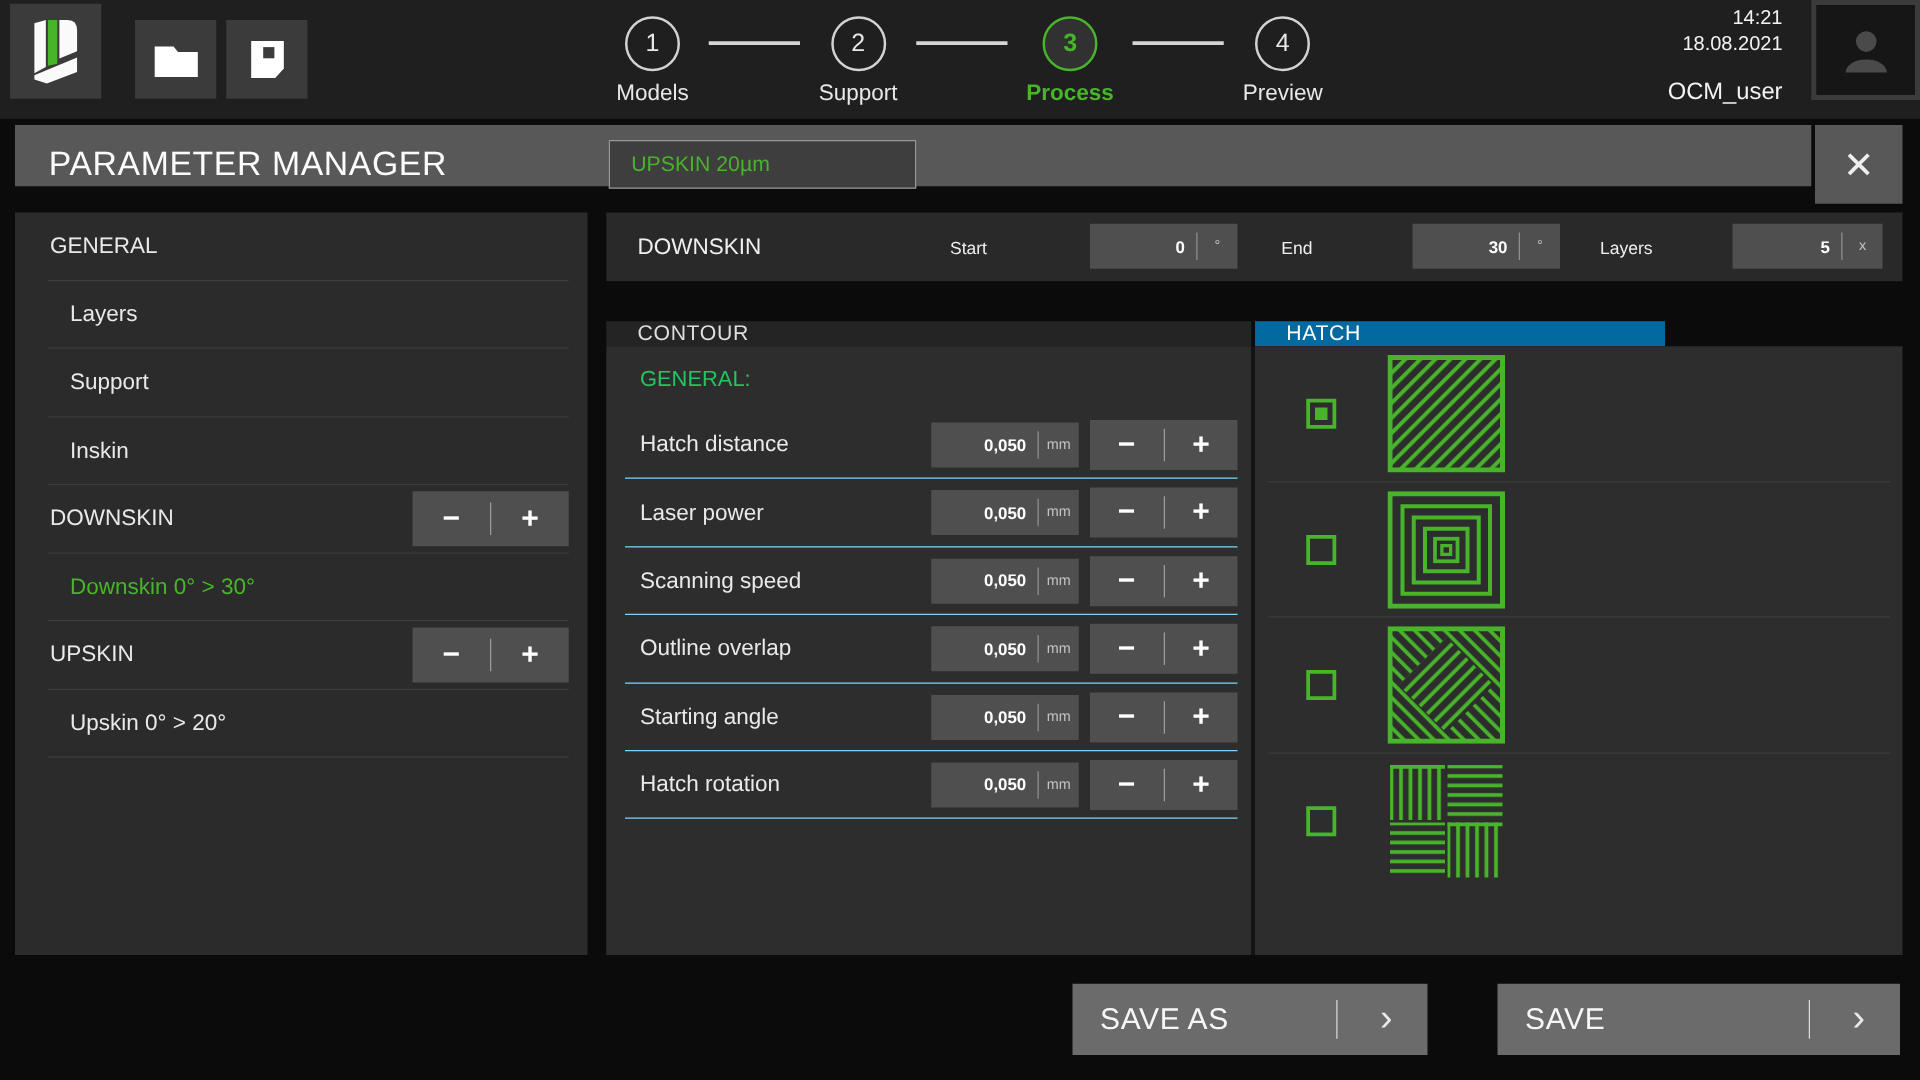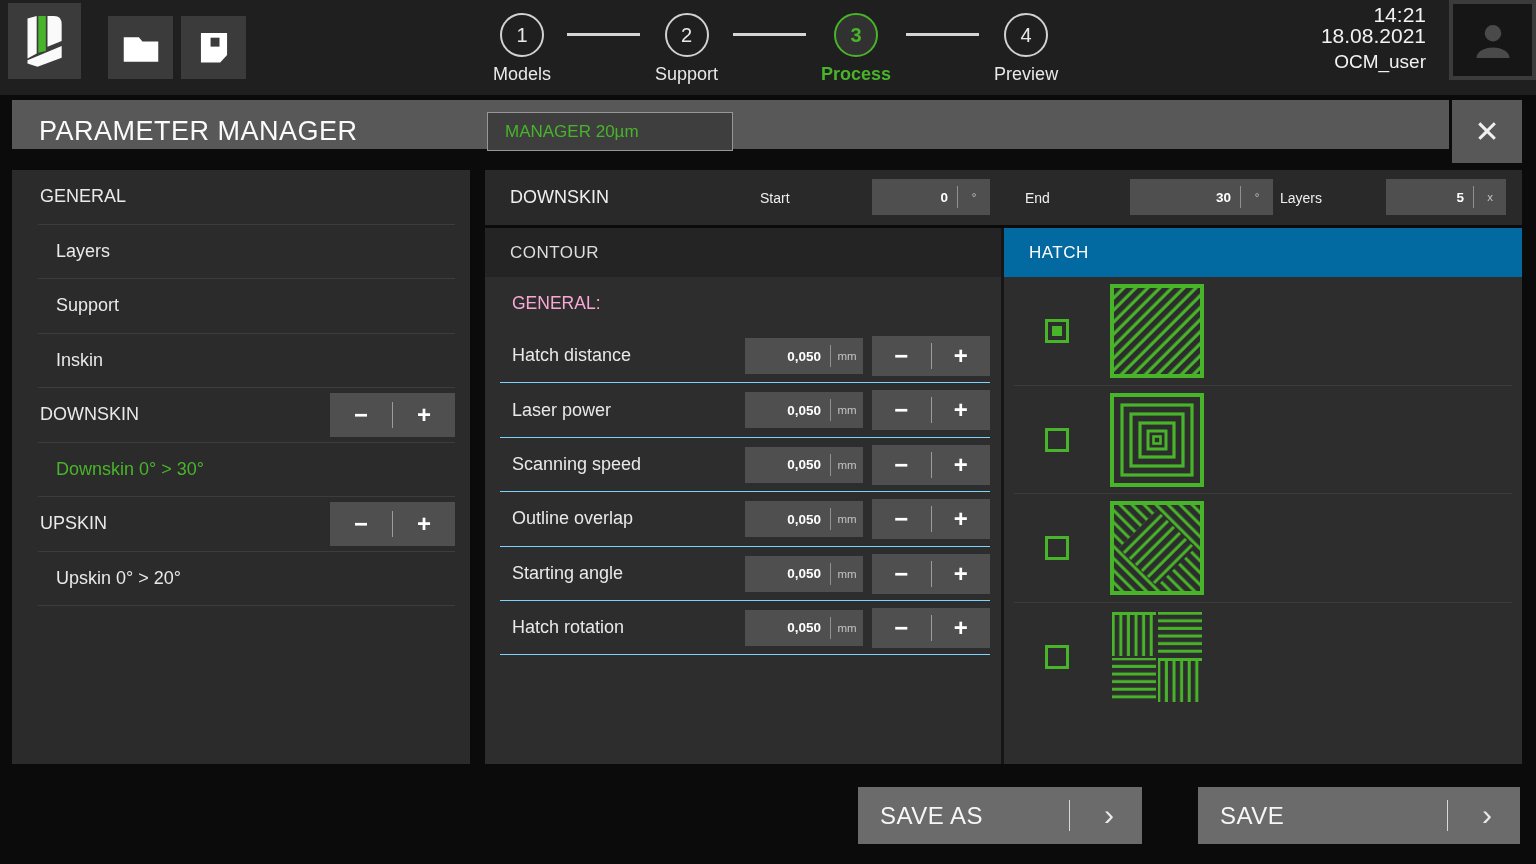--- a/index.html
+++ b/index.html
@@ -28,22 +28,22 @@
 
   .steps{position:absolute;left:492px;top:13px;display:flex;align-items:flex-start;}
   .step{display:flex;flex-direction:column;align-items:center;min-width:60px;}
   .step-circle{width:44px;height:44px;border:2px solid #d2d2d2;border-radius:50%;display:flex;align-items:center;justify-content:center;font-size:20px;color:#e8e8e8;}
   .step-label{margin-top:7px;font-size:18px;color:#e8e8e8;}
   .step.active .step-circle{border-color:var(--accent);color:var(--accent);background:#313131;font-weight:bold;}
   .step.active .step-label{color:var(--accent);font-weight:bold;}
   .connector{width:73px;height:3px;background:#d5d5d5;margin:20px 15px 0 15px;}
 
   .clock{position:absolute;right:110px;top:4px;text-align:right;line-height:21px;}
-  .clock .small{font-size:21px;color:#f2f2f2;}
-  .clock .user{font-size:19px;margin-top:5px;color:#f2f2f2;}
+  .clock .small{font-size:16px;color:#f2f2f2;}
+  .clock .user{font-size:19px;margin-top:17px;color:#f2f2f2;}
   .avatar-tile{position:absolute;right:0;top:0;width:87px;height:80px;background:var(--tile);}
   .avatar-inner{position:absolute;left:4px;top:4px;width:79px;height:72px;background:#161616;display:flex;align-items:center;justify-content:center;}
 
   
   .header-main{position:absolute;left:12px;top:100px;width:1437px;height:49px;background:var(--header);}
   .header-title{position:absolute;left:27px;top:0;height:63px;display:flex;align-items:center;font-size:27px;letter-spacing:.5px;color:#fbfbfb;}
   .preset-box{position:absolute;left:475px;top:12px;width:246px;height:39px;background:#3e3e3e;border:1px solid #979797;display:flex;align-items:center;padding-left:17px;font-size:17px;color:var(--accent);}
   .header-close{position:absolute;left:1452px;top:100px;width:70px;height:63px;background:var(--header);display:flex;align-items:center;justify-content:center;font-size:30px;font-weight:300;color:#f0f0f0;}
 
   
@@ -59,32 +59,32 @@
   
   .main{position:absolute;left:485px;top:170px;width:1037px;height:594px;}
   .downskin-bar{position:absolute;left:0;top:0;width:1037px;height:55px;background:#292929;}
   .bar-title{position:absolute;left:25px;top:0;height:55px;display:flex;align-items:center;font-size:18px;color:#efefef;}
   .bar-label{position:absolute;top:0;height:55px;display:flex;align-items:center;font-size:14px;color:#efefef;}
   .vbox{position:absolute;top:9px;height:36px;background:var(--box);display:flex;align-items:center;}
   .vbox .val{flex:1;text-align:right;padding-right:9px;font-size:13.5px;font-weight:bold;color:#fff;}
   .vbox .vdiv{width:1px;height:22px;background:#909090;}
   .vbox .unit{width:32px;text-align:center;font-size:11.5px;color:var(--muted);}
 
-  .tabs{position:absolute;left:0;top:58px;width:1037px;height:49px;display:flex;}
+  .tabs{position:absolute;left:0;top:58px;width:847px;height:49px;display:flex;align-items:flex-end;}
   .tab{display:flex;align-items:center;padding-left:25px;font-size:17px;letter-spacing:.5px;}
   .tab-contour{width:516px;background:#242424;color:#dedede;}
   .tab-gap{width:3px;background:#151515;}
   .tab-hatch{flex:1;background:#0369a1;color:#fff;}
 
   .content{position:absolute;left:0;top:107px;width:1037px;height:487px;display:flex;}
   .contour-panel{width:516px;background:var(--content);}
   .v-divider{width:3px;background:#151515;}
   .hatch-panel{flex:1;background:var(--content);}
 
-  .panel-heading{height:52px;display:flex;align-items:center;font-size:17.5px;color:#f9a8d4;}
+  .panel-heading{height:52px;display:flex;align-items:center;font-size:17.5px;color:#22c55e;}
   .contour-panel .panel-heading{padding-left:27px;}
   .hatch-panel .panel-heading{padding-left:18px;}
 
   .param-row{height:54.4px;margin:0 11px 0 15px;border-bottom:1px solid #7dd3fc;position:relative;display:flex;align-items:center;}
   .param-label{padding-left:12px;font-size:18px;color:#e9e9e9;}
   .param-row .vbox{left:245px;width:118px;}
   .pstepper{position:absolute;left:372px;top:7px;width:118px;height:40px;background:var(--box);display:flex;align-items:center;}
 
   .option-row{height:108.7px;margin:0 10px;border-bottom:1px solid #3c3c3c;position:relative;}
   .option-row:last-child{border-bottom:none;}
@@ -160,21 +160,21 @@
         <svg width="48" height="48" viewBox="0 0 64 64">
           <circle cx="32" cy="23" r="11" fill="#4a4a4a"></circle>
           <path d="M10,56 a22,14 0 0,1 44,0 z" fill="#4a4a4a"></path>
         </svg>
       </div>
     </div>
   </div>
 
   <div class="header-main">
     <div class="header-title">PARAMETER MANAGER</div>
-    <div class="preset-box">MANAGER 20µm</div>
+    <div class="preset-box">UPSKIN 20µm</div>
   </div>
   <div class="header-close">
     <span>✕</span>
   </div>
 
   <div class="sidebar">
     <div class="srow sect">
       <span>GENERAL</span>
     </div>
     <div class="srow sub">
@@ -216,21 +216,21 @@
       <div class="bar-title">DOWNSKIN</div>
 
       <div class="bar-label" style="left:275px">Start</div>
       <div class="vbox" style="left:387px;width:118px">
         <span class="val">0</span>
         <span class="vdiv"></span>
         <span class="unit">°</span>
       </div>
 
       <div class="bar-label" style="left:540px">End</div>
-      <div class="vbox" style="left:645px;width:143px">
+      <div class="vbox" style="left:645px;width:118px">
         <span class="val">30</span>
         <span class="vdiv"></span>
         <span class="unit">°</span>
       </div>
 
       <div class="bar-label" style="left:795px">Layers</div>
       <div class="vbox" style="left:901px;width:120px">
         <span class="val">5</span>
         <span class="vdiv"></span>
         <span class="unit">x</span>

